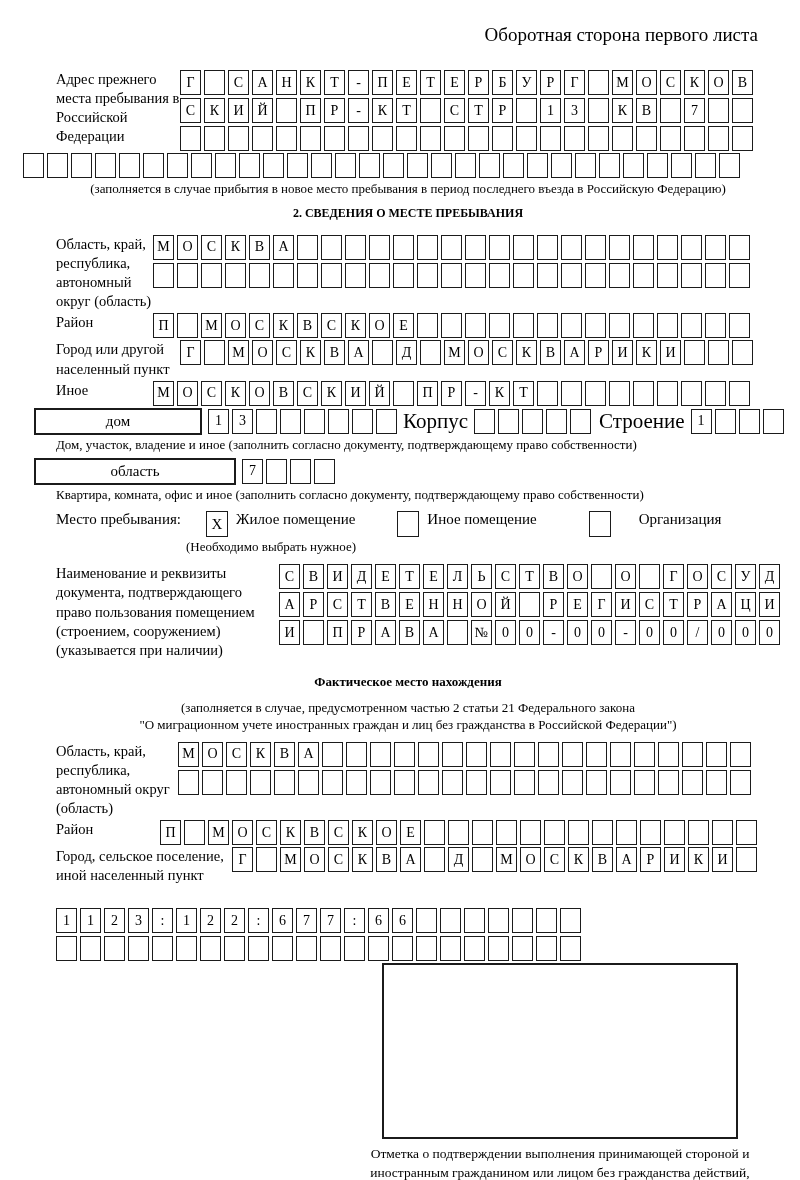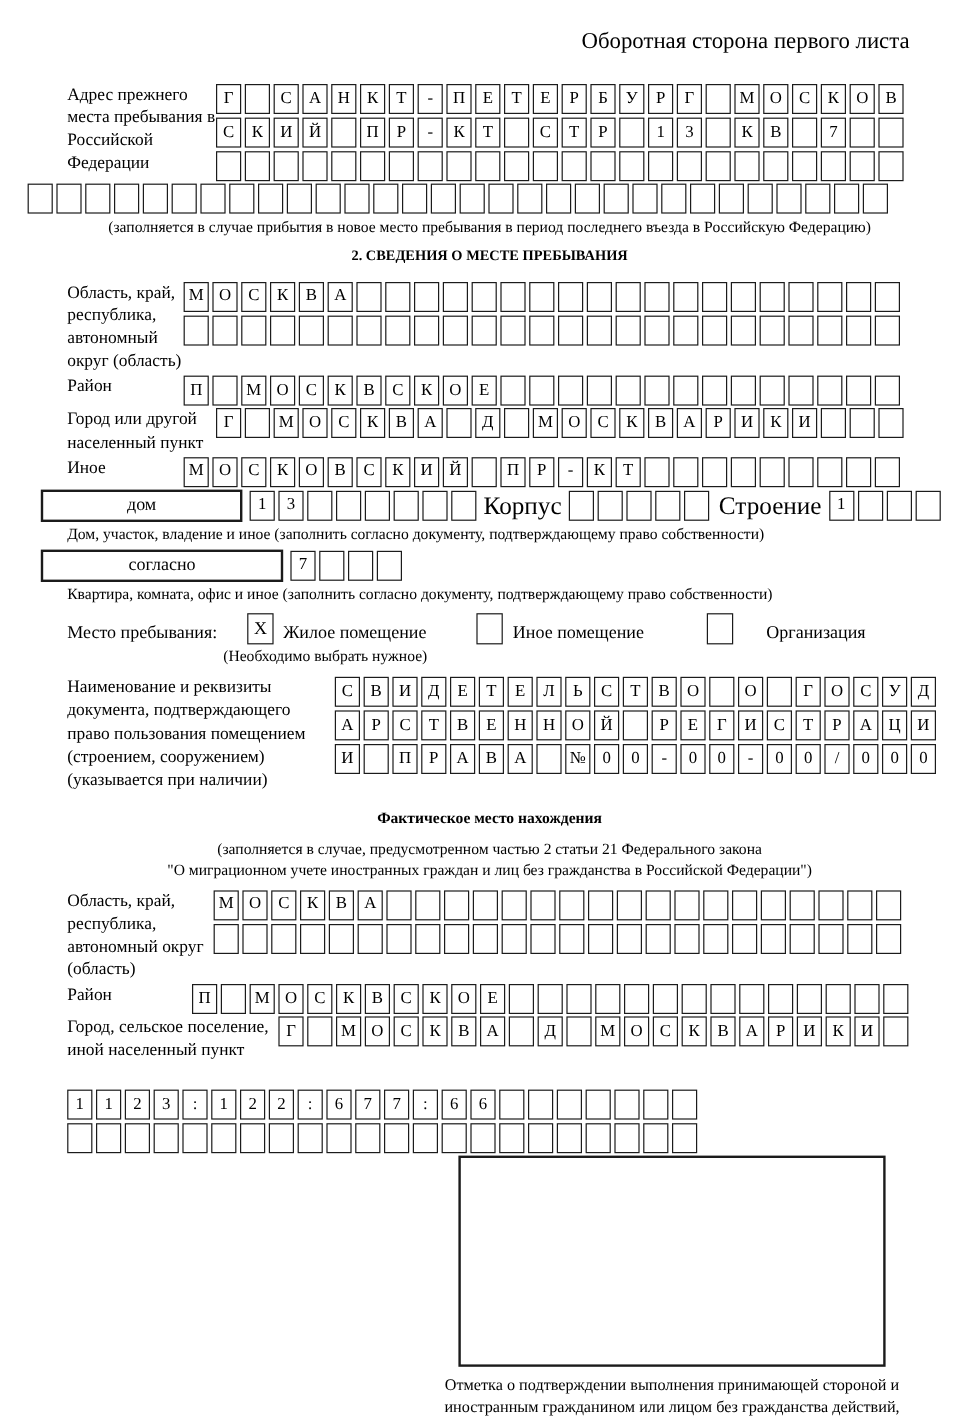--- a/index.html
+++ b/index.html
@@ -25,21 +25,21 @@
   .sub-title { text-align:center; font-weight:bold; font-size:13px; margin:14px 0 10px; }
 
   .wide-box { box-sizing:border-box; height:27px; border:2px solid #1b1b1b;
     display:flex; align-items:center; justify-content:center; font-size:15px; flex:none; }
   .house-box { width:168px; }
   .apt-box { width:202px; }
   .pull-left { margin-left:-22px; }
   .overflow-row { margin-left:-33px; margin-bottom:3px; }
   .inline-lbl { font-size:21px; line-height:27px; flex:none; }
 
-  .stay-row { display:flex; align-items:flex-end; margin:8px 0 2px; }
+  .stay-row { display:flex; align-items:flex-start; margin:8px 0 2px; }
   .stay-row .lbl15 { font-size:15px; flex:none; }
   .g25 { margin-left:25px; } .g6 { margin-left:8px; } .g40 { margin-left:42px; }
   .g55 { margin-left:52px; } .g28 { margin-left:28px; } .g4 { margin-left:6px; }
   .choose-note { margin-left:130px; margin-bottom:8px; }
 
   .doc-field { margin-top:4px; margin-bottom:2px;gap:10px; }
 
   .stamp-wrap { width:400px; margin-left:auto; margin-top:2px; }
   .stamp-box { box-sizing:border-box; width:356px; height:176px;
     border:2px solid #1b1b1b; margin:0 auto 6px; }
@@ -350,21 +350,21 @@
     <div class="cells g4">
         <span class="cell">1</span>
         <span class="cell"></span>
         <span class="cell"></span>
         <span class="cell"></span>
       </div>
   </div>
   <div class="note mb0">Дом, участок, владение и иное (заполнить согласно документу, подтверждающему право собственности)</div>
 
   <div class="field pull-left" style="align-items:center; margin-top:4px;">
-    <div class="wide-box apt-box">согласно</div>
+    <div class="wide-box apt-box">область</div>
     <div class="cells g4">
         <span class="cell">7</span>
         <span class="cell"></span>
         <span class="cell"></span>
         <span class="cell"></span>
       </div>
   </div>
   <div class="note mb0">Квартира, комната, офис и иное (заполнить согласно документу, подтверждающему право собственности)</div>
 
   <div class="stay-row">

